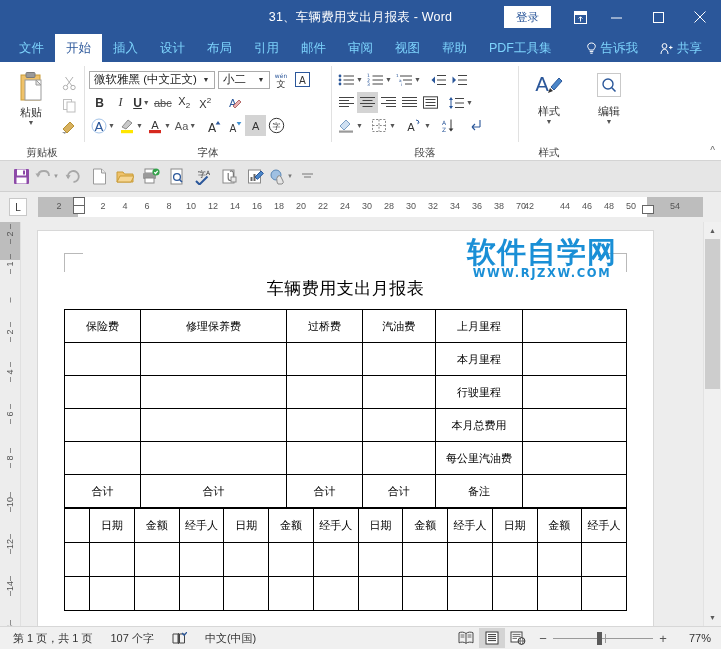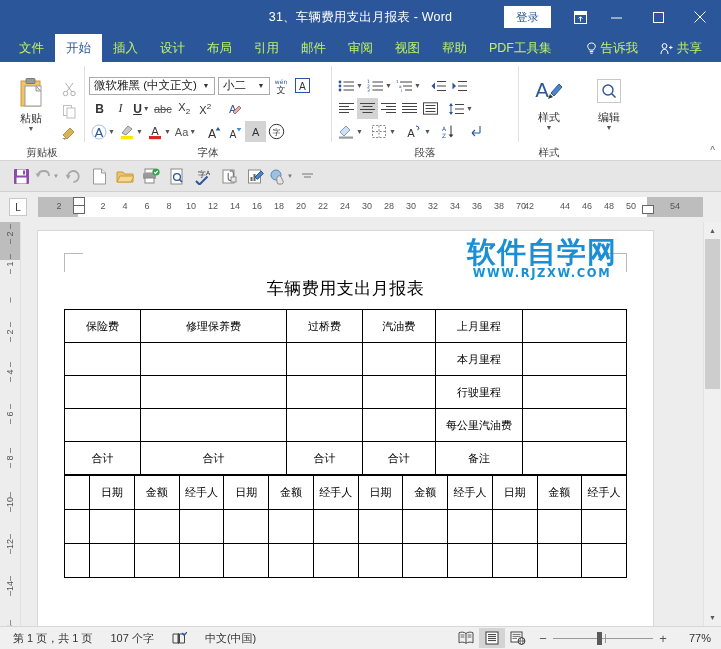--- a/index.html
+++ b/index.html
@@ -32,34 +32,34 @@
   }
   .tb-icon.win{width:42px;}
   .tb-icon svg{display:block;}
 
   
   .tabs{
     height:28px;background:#2b579a;display:flex;align-items:stretch;flex:none;
     padding-left:8px;position:relative;
   }
   .tab{
-    display:flex;align-items:center;padding:0 11px;color:#bef264;font-size:12.5px;
+    display:flex;align-items:center;padding:0 11px;color:#7dd3fc;font-size:12.5px;
     cursor:pointer;white-space:nowrap;
   }
   .tab.active{background:#fff;color:#2b579a;}
   .tab.file{background:#2b579a;}
   .tabs .right-grp{margin-left:auto;display:flex;align-items:stretch;padding-right:8px;}
   .tab .ic{margin-right:4px;display:inline-flex;align-items:center;}
 
   
   .ribbon{
     height:98px;background:#fff;display:flex;align-items:stretch;flex:none;
     border-bottom:1px solid #d4d4d4;position:relative;
   }
-  .grp{display:flex;flex-direction:column;position:relative;padding:10px 4px 0 4px;justify-content:center;}
+  .grp{display:flex;flex-direction:column;position:relative;padding:4px 4px 0 4px;justify-content:center;}
   .grp-body{flex:1;display:flex;align-items:flex-start;padding-top:3px;}
   .grp-lbl{
     height:15px;font-size:10.5px;color:#444;text-align:center;line-height:15px;
     position:relative;
   }
   .grp-sep{width:1px;background:#e1e1e1;margin:4px 0 18px 0;flex:none;}
 
   
   .clip{width:54px;display:flex;flex-direction:column;align-items:center;padding-top:2px;}
   .clip .big{
@@ -811,20 +811,28 @@
               <td></td>
               <td></td>
               <td>行驶里程</td>
               <td></td>
             </tr>
             <tr>
               <td></td>
               <td></td>
               <td></td>
               <td></td>
+              <td>本月总费用</td>
+              <td></td>
+            </tr>
+            <tr>
+              <td></td>
+              <td></td>
+              <td></td>
+              <td></td>
               <td>每公里汽油费</td>
               <td></td>
             </tr>
             <tr>
               <td>合计</td>
               <td>合计</td>
               <td>合计</td>
               <td>合计</td>
               <td>备注</td>
               <td></td>

